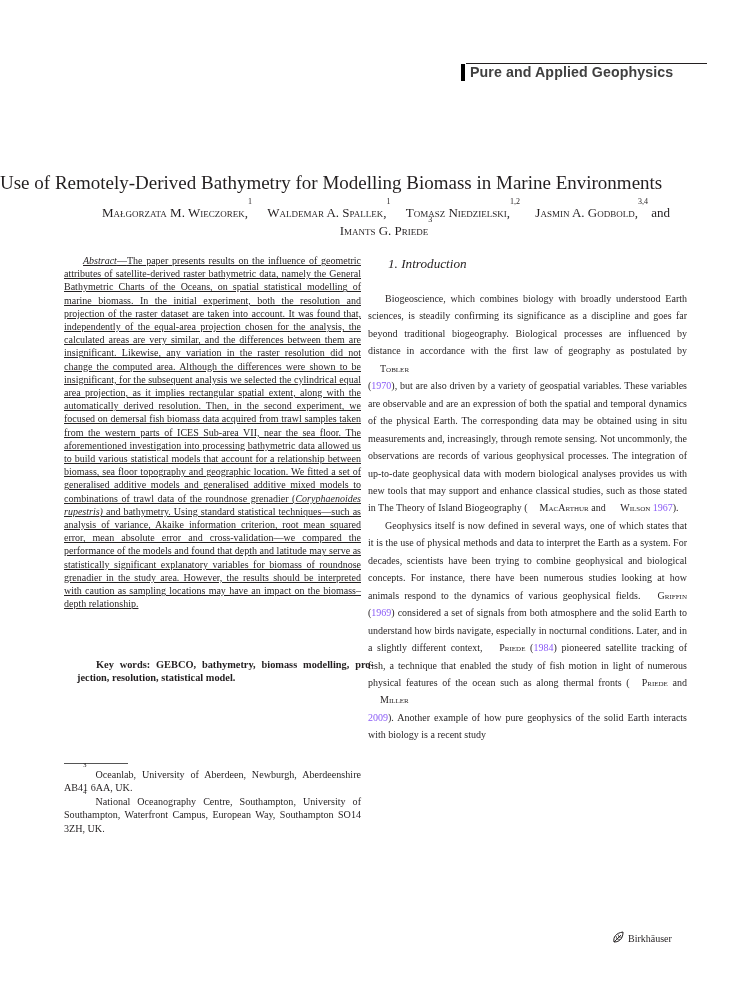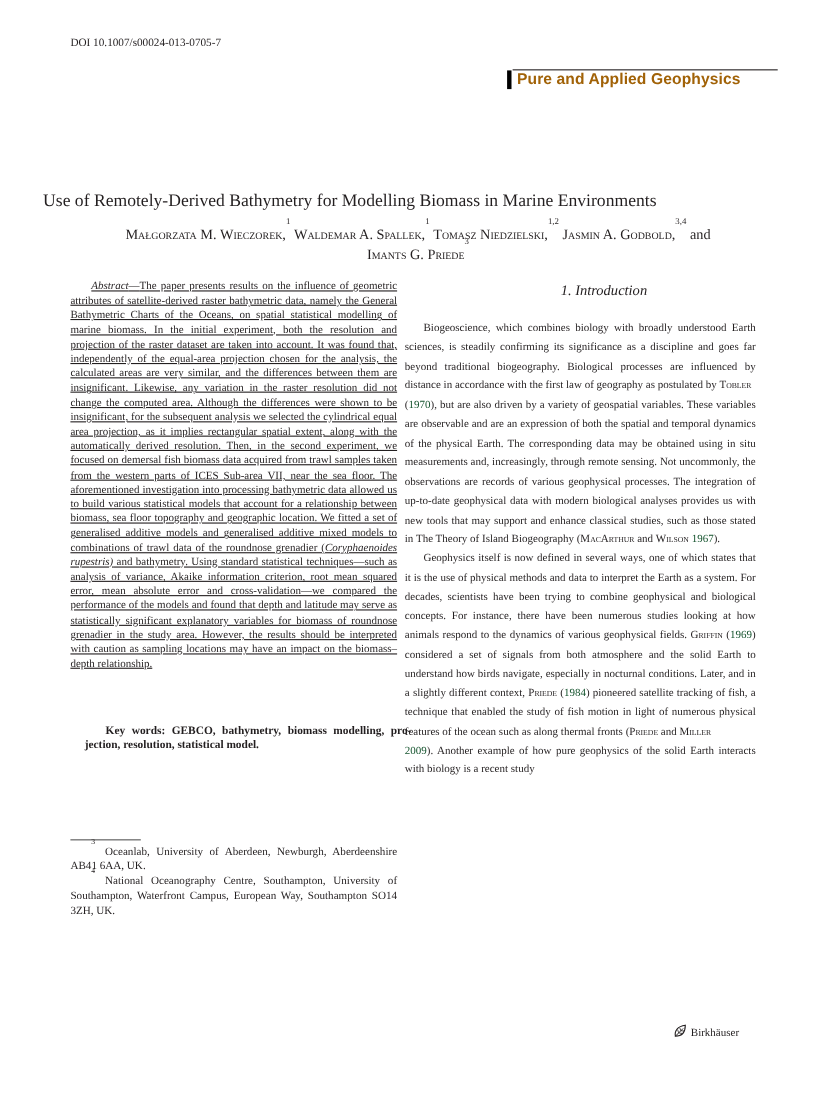--- a/index.html
+++ b/index.html
@@ -9,55 +9,54 @@
 
   
   #citation { left:64px; top:33px; font-size:10.2px; line-height:13.2px; }
   #citation div { white-space:nowrap; }
 
   
   #journal { left:461px; top:63px; width:246px; height:18px; }
   #journal .rule { position:absolute; left:5px; right:0; top:0; height:1px; background:#231f20; }
   #journal .bar { position:absolute; left:0; top:1px; width:4px; height:17px; background:#000; }
   #journal .name { position:absolute; left:9px; top:1px; font-family:"Liberation Sans","DejaVu Sans",sans-serif;
-                   font-weight:bold; font-size:14.2px; line-height:17px; white-space:nowrap; color:#a16207; letter-spacing:0.1px; }
+                   font-weight:bold; font-size:14.2px; line-height:17px; white-space:nowrap; color:#404040; letter-spacing:0.1px; }
 
   
-  #title { left:0; width:636px; top:173px; text-align:center; font-size:16px; line-height:20px; white-space:nowrap; }
+  #title { left:0; width:636px; top:173px; text-align:center; font-size:19px; line-height:20px; white-space:nowrap; }
   #authors { left:60px; width:640px; top:204px; text-align:center; font-size:13px; line-height:18px; }
-  .sc { font-variant:small-caps; }
+  .sc { font-variant:small-caps;margin-left:12px; }
   sup { font-size:8px; vertical-align:top; position:relative; top:-2px; line-height:0; }
 
   
   #abstract { left:64px; top:254px; width:297px; font-size:10px; line-height:13.2px; text-align:justify; hyphens:manual;text-decoration:underline; }
   #abstract p { margin:0; text-indent:19px; }
   #keywords { left:77px; top:658px; width:297px; font-size:10.35px; line-height:13.2px; text-align:justify;font-weight:bold; }
   #keywords p { margin:0; text-indent:19px; }
 
   
   #fn-rule { left:64px; top:763px; width:64px; height:1px; background:#555; }
   #footnotes { left:64px; top:768px; width:297px; font-size:10.1px; line-height:13.4px; text-align:justify; }
   #footnotes p { margin:0; text-indent:19px; }
   #footnotes sup { font-size:7px; margin-right:9px; top:-3px; }
 
   
-  #intro-heading { left:388px; width:322px; top:256px; text-align:center; font-style:italic; font-size:13.2px; line-height:16px; }
+  #intro-heading { left:388px; width:322px; top:256px; text-align:left; font-style:italic; font-size:13.2px; line-height:16px; }
   #intro { left:368px; top:290px; width:319px; font-size:10px; line-height:17.45px; text-align:justify; }
   #intro p { margin:0; text-indent:17px; }
-  .ref { color:#14532d; }
+  .ref { color:#8b5cf6; }
 
   
   #publisher { left:612px; top:931px; font-size:10px; line-height:14px; white-space:nowrap;font-family:Liberation Serif, serif; }
   #publisher svg { vertical-align:-2px; margin-right:3px; }
 </style>
 </head>
 <body>
 
 <div id="citation" class="abs">
-  <div>DOI 10.1007/s00024-013-0705-7</div>
 </div>
 
 <div id="journal" class="abs">
   <div class="rule"></div>
   <div class="bar"></div>
   <div class="name">Pure and Applied Geophysics</div>
 </div>
 
 <div id="title" class="abs">Use of Remotely-Derived Bathymetry for Modelling Biomass in Marine Environments</div>
 

